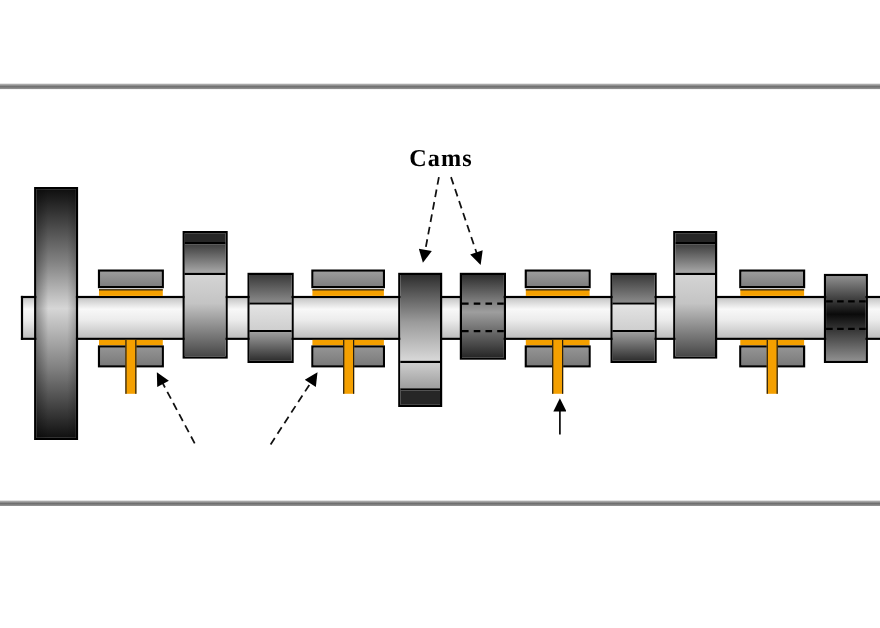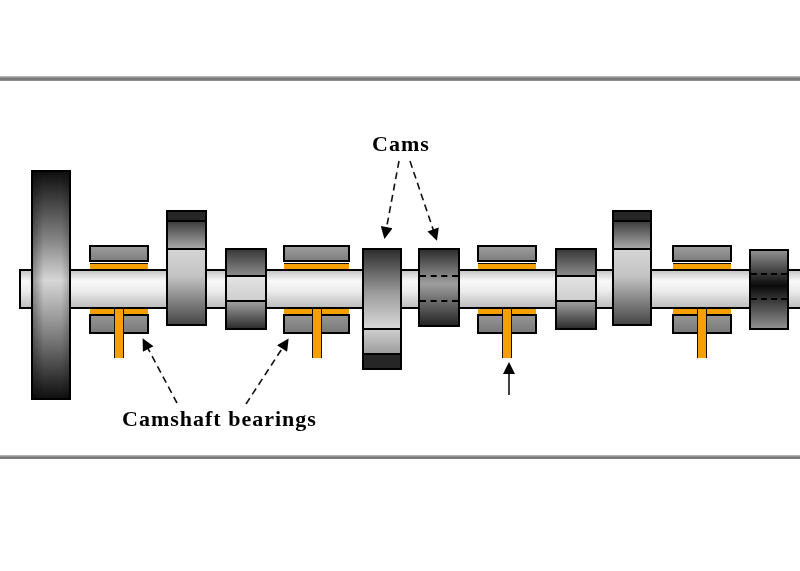--- a/index.html
+++ b/index.html
@@ -1,16 +1,16 @@
 <!DOCTYPE html>
 <html style="--oil: #F5A000;"><head>
 <meta charset="utf-8">
 <style>
   html,body{margin:0;padding:0;background:#fff;}
-  #canvas{position:relative;width:800px;height:459px;background:#fff;overflow:hidden;
+  #canvas{position:relative;width:800px;height:571px;background:#fff;overflow:hidden;
           font-family:"Liberation Serif","DejaVu Serif",serif;}
   .frame-line{position:absolute;left:0;width:800px;height:5px;
               background:linear-gradient(180deg,#c2c2c2,#6e6e6e 55%,#989898);}
   
   .shaft{position:absolute;left:19px;top:269px;width:781px;height:40px;box-sizing:border-box;
          border-top:2px solid #000;border-bottom:2px solid #000;border-left:2px solid #000;
          background:linear-gradient(180deg,#c7c7c7 0%,#f8f8f8 28%,#ececec 55%,#bfbfbf 100%);}
   
   .disc{position:absolute;left:31px;top:170px;width:40px;height:230px;box-sizing:border-box;
         border:2px solid #000;
@@ -149,15 +149,14 @@
       </marker>
     </defs>
     <line x1="399" y1="161" x2="385" y2="236" stroke="#111" stroke-width="1.6" stroke-dasharray="7 4.5" marker-end="url(#ah)"></line>
     <line x1="410" y1="161" x2="436" y2="238" stroke="#111" stroke-width="1.6" stroke-dasharray="7 4.5" marker-end="url(#ah)"></line>
     <line x1="177" y1="403" x2="144" y2="341" stroke="#111" stroke-width="1.6" stroke-dasharray="7 4.5" marker-end="url(#ah)"></line>
     <line x1="246" y1="404" x2="287" y2="341" stroke="#111" stroke-width="1.6" stroke-dasharray="7 4.5" marker-end="url(#ah)"></line>
     <line x1="509" y1="395" x2="509" y2="365" stroke="#111" stroke-width="1.6" marker-end="url(#ah)"></line>
   </svg>
 
   <div class="lbl" style="left:372px;top:131px">Cams</div>
-  <div class="lbl" style="left:122px;top:406px">Camshaft bearings</div>
 
 </div>
 
 </body></html>

